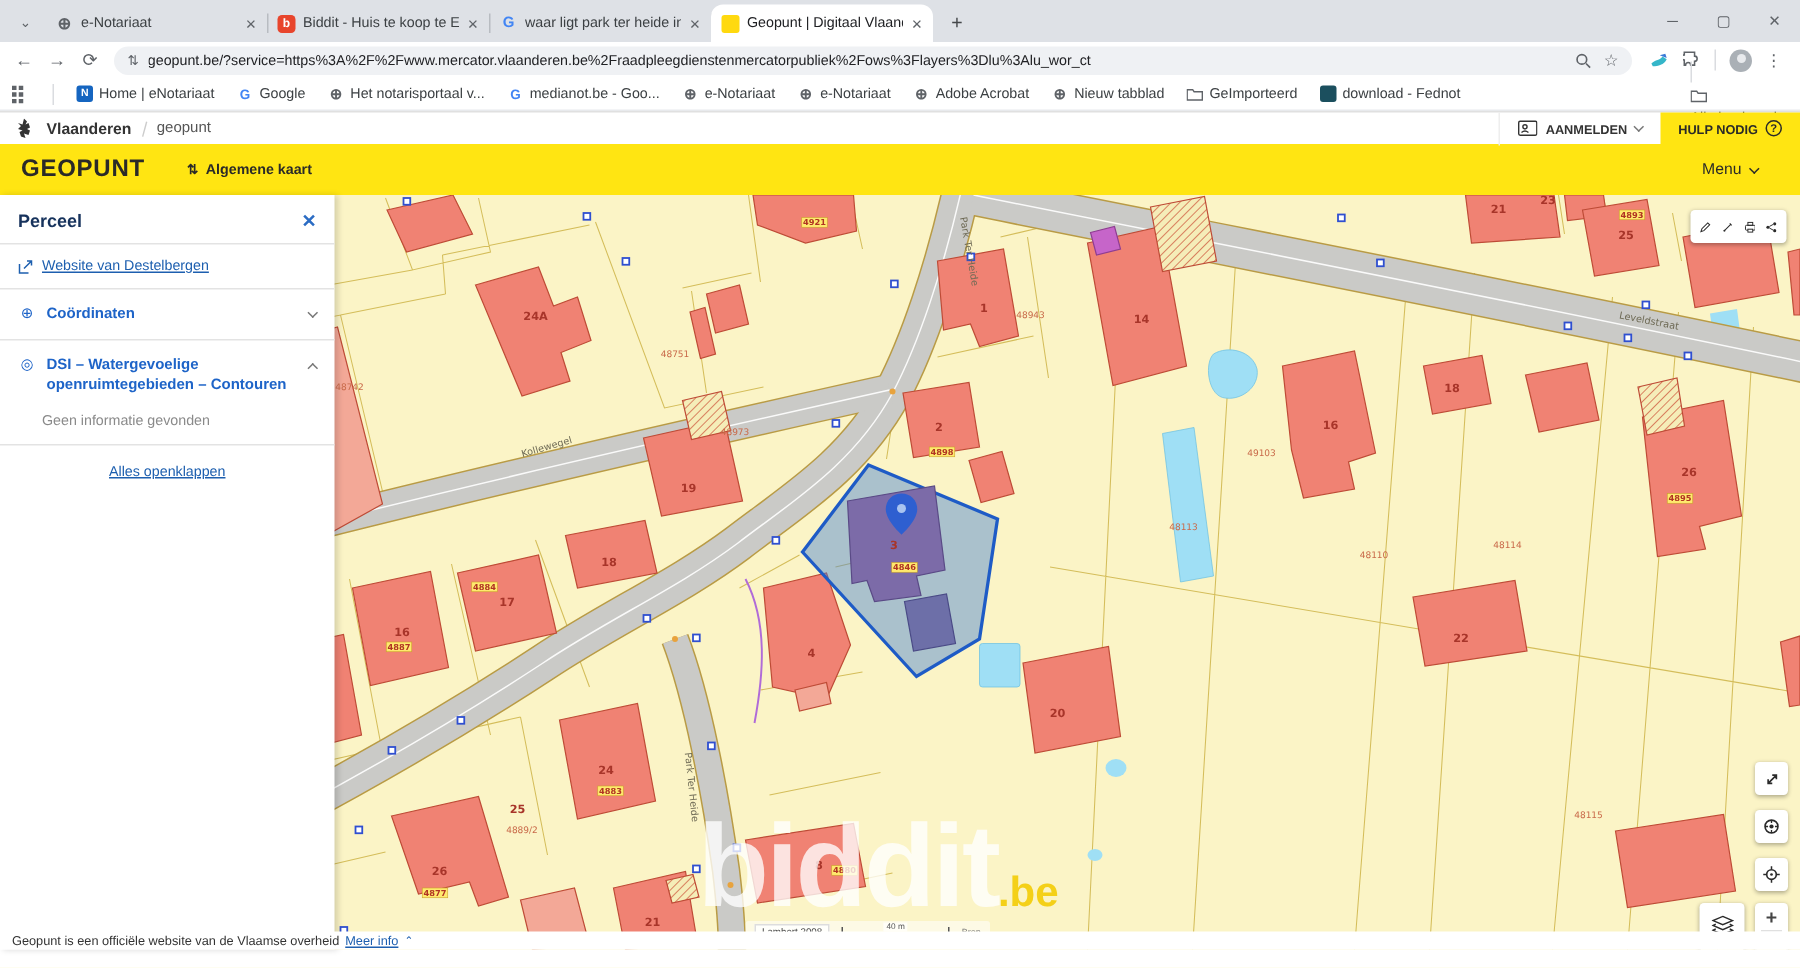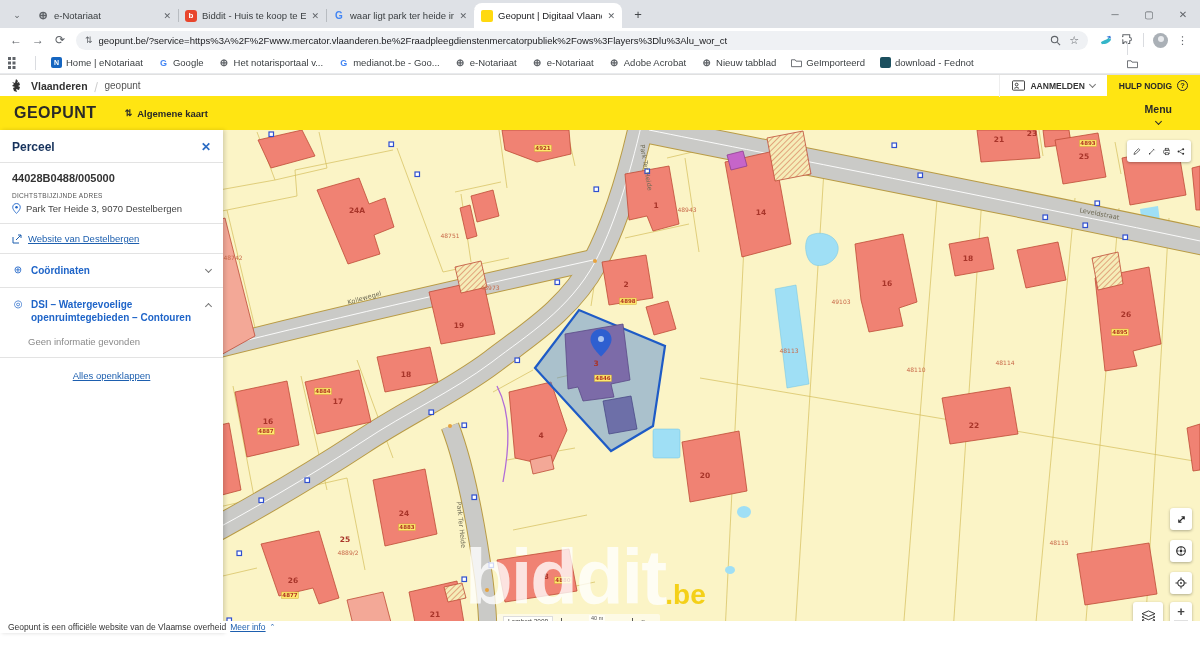--- a/index.html
+++ b/index.html
@@ -52,21 +52,21 @@
   .gov-crumb { font-size:10px; color:#555; }
   .gov-right { margin-left:auto; display:flex; height:22px; }
   .aanmelden { display:flex; align-items:center; gap:5px; font-size:8.5px; font-weight:bold; color:#333; padding:0 12px; border-left:1px solid #eee; }
   .hulp { display:flex; align-items:center; gap:5px; background:#ffe512; font-size:8.5px; font-weight:bold; color:#2a2a28; padding:0 12px; }
   .qmark { width:11px; height:11px; border:1.2px solid #2a2a28; border-radius:50%; font-size:7.5px; display:flex; align-items:center; justify-content:center; font-weight:bold; }
 
   
   .appbar { height:34px; background:#ffe512; display:flex; align-items:center; padding:0 14px; }
   .ab-logo { font-size:16px; font-weight:bold; letter-spacing:0.5px; color:#2a2a28; margin-right:28px; }
   .ab-basemap { display:flex; align-items:center; gap:5px; font-size:9.5px; font-weight:bold; color:#2a2a28; }
-  .ab-menu { margin-left:auto; display:flex; align-items:center; gap:6px; font-size:10.5px; font-weight:bold; color:#2a2a28; padding-right:14px;flex-direction:column; }
+  .ab-menu { margin-left:auto; display:flex; align-items:center; gap:6px; font-size:10.5px; font-weight:normal; color:#2a2a28; padding-right:14px; }
   .sorticon { font-size:9px; }
 
   
   .content { position:relative; height:503px; }
   .mapwrap { position:absolute; left:197px; top:0; width:1003px; height:503px; overflow:hidden; background:#fbf4c6; }
   .mapwrap svg.basemap { position:absolute; left:0; top:0; }
 
   
   .sidebar { position:absolute; left:0; top:0; width:223px; height:503px; background:#fff; z-index:6; box-shadow:2px 0 4px rgba(0,0,0,0.15); font-size:10px; }
   .sb-head { display:flex; align-items:center; justify-content:space-between; padding:10px 12px 8px; border-bottom:1px solid #e3e3e3; }
@@ -541,31 +541,20 @@
         </svg>
       <span class="lbl">Lagen</span>
     </div>
   </div>
 
   <div class="sidebar">
     <div class="sb-head">
       <span class="sb-title">Perceel</span>
       <span class="sb-close">✕</span>
     </div>
-    <div class="sb-block">
-      <div class="parcel-id">44028B0488/005000</div>
-      <div class="addr-label">DICHTSTBIJZIJNDE ADRES</div>
-      <div class="addr-row">
-        <svg width="9" height="11" viewBox="0 0 10 12">
-            <path d="M5,0.5 C2.5,0.5 0.8,2.3 0.8,4.7 C0.8,7.5 5,11.5 5,11.5 C5,11.5 9.2,7.5 9.2,4.7 C9.2,2.3 7.5,0.5 5,0.5 Z" fill="none" stroke="#1e64c8" stroke-width="1"></path>
-            <circle cx="5" cy="4.6" r="1.4" fill="#1e64c8"></circle>
-          </svg>
-        <span>Park Ter Heide 3, 9070 Destelbergen</span>
-      </div>
-    </div>
     <div class="link-row">
       <svg width="10" height="10" viewBox="0 0 10 10">
           <path d="M1,3 v6 h6 M4,6 L9,1 M6,1 h3 v3" fill="none" stroke="#1d5faf" stroke-width="1"></path>
         </svg>
       <a class="sb-link">Website van Destelbergen</a>
     </div>
     <div class="section-row">
       <span class="sec-ic">⊕</span>
       <span class="section-label">Coördinaten</span>
       <span class="chev"></span>

